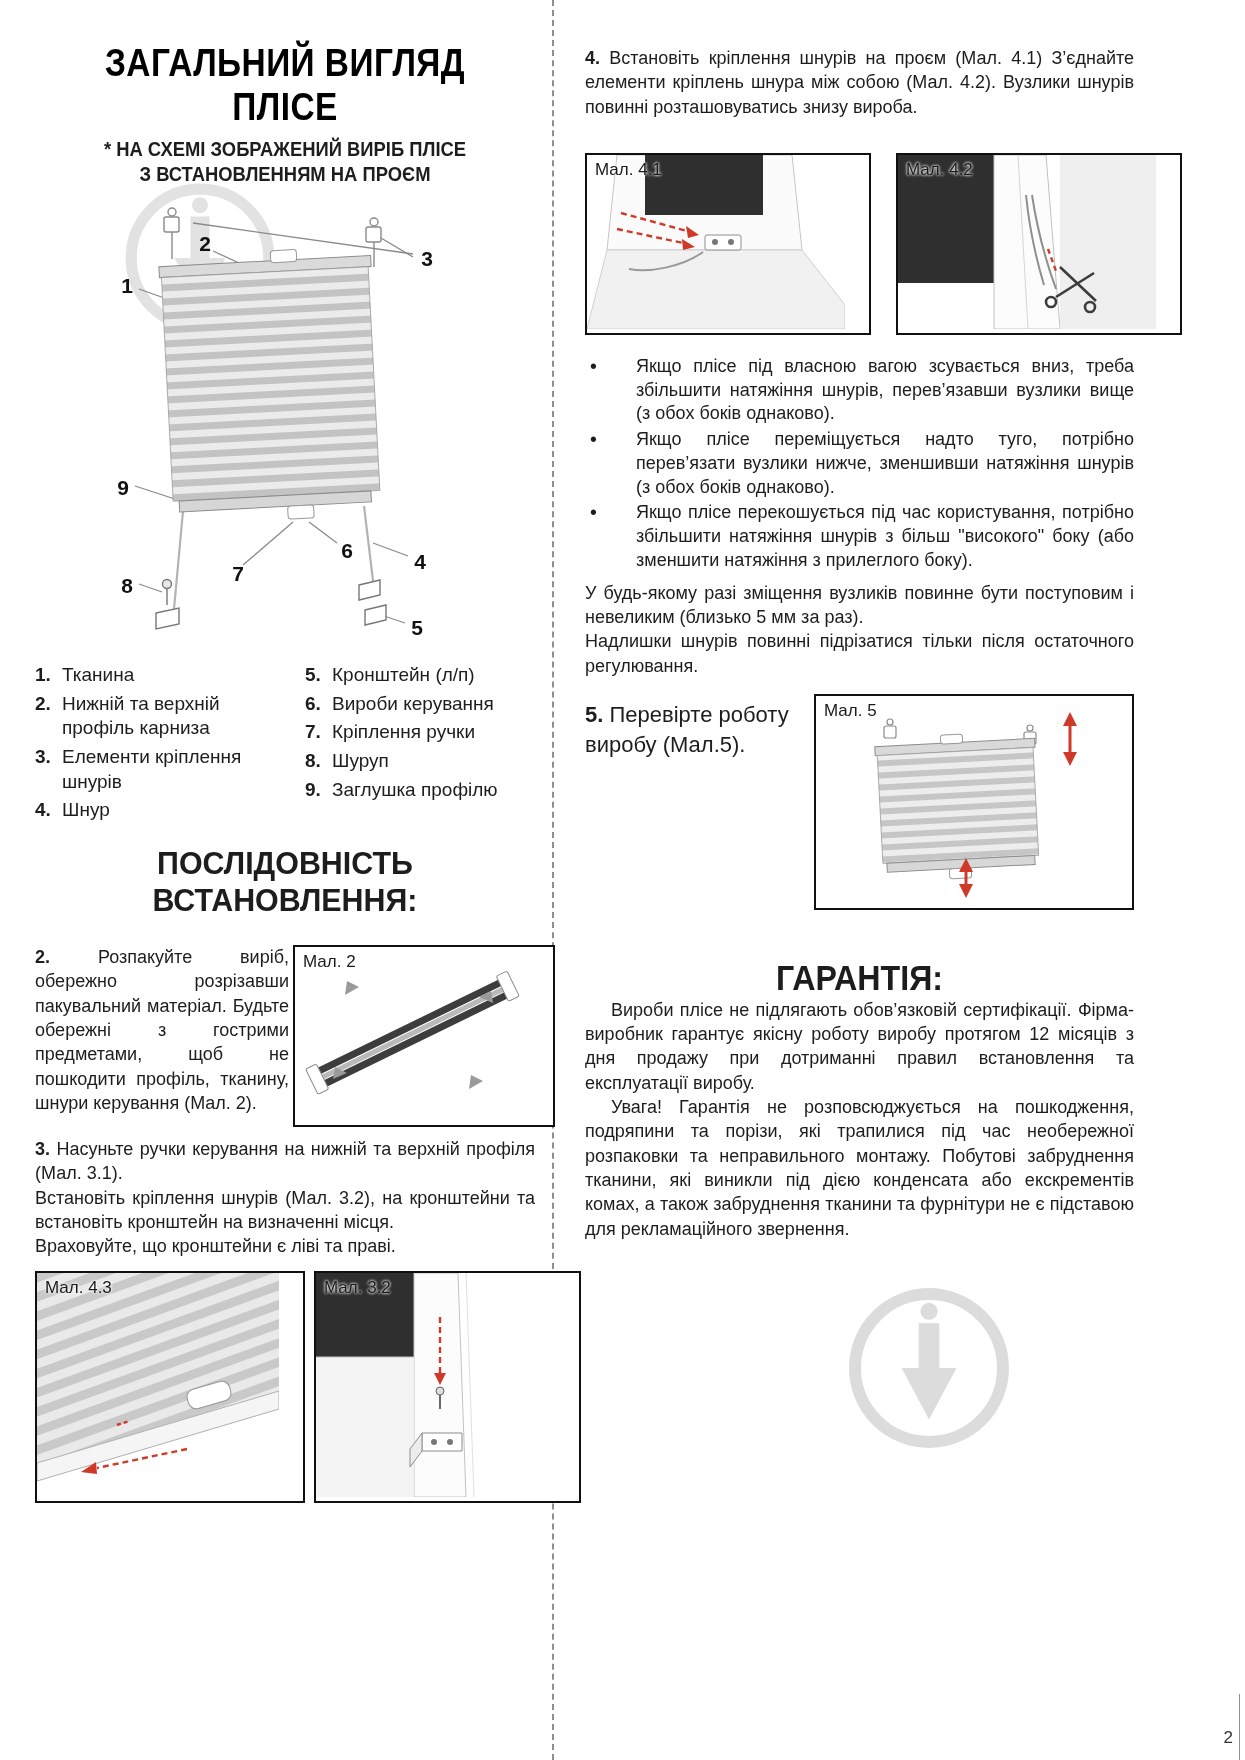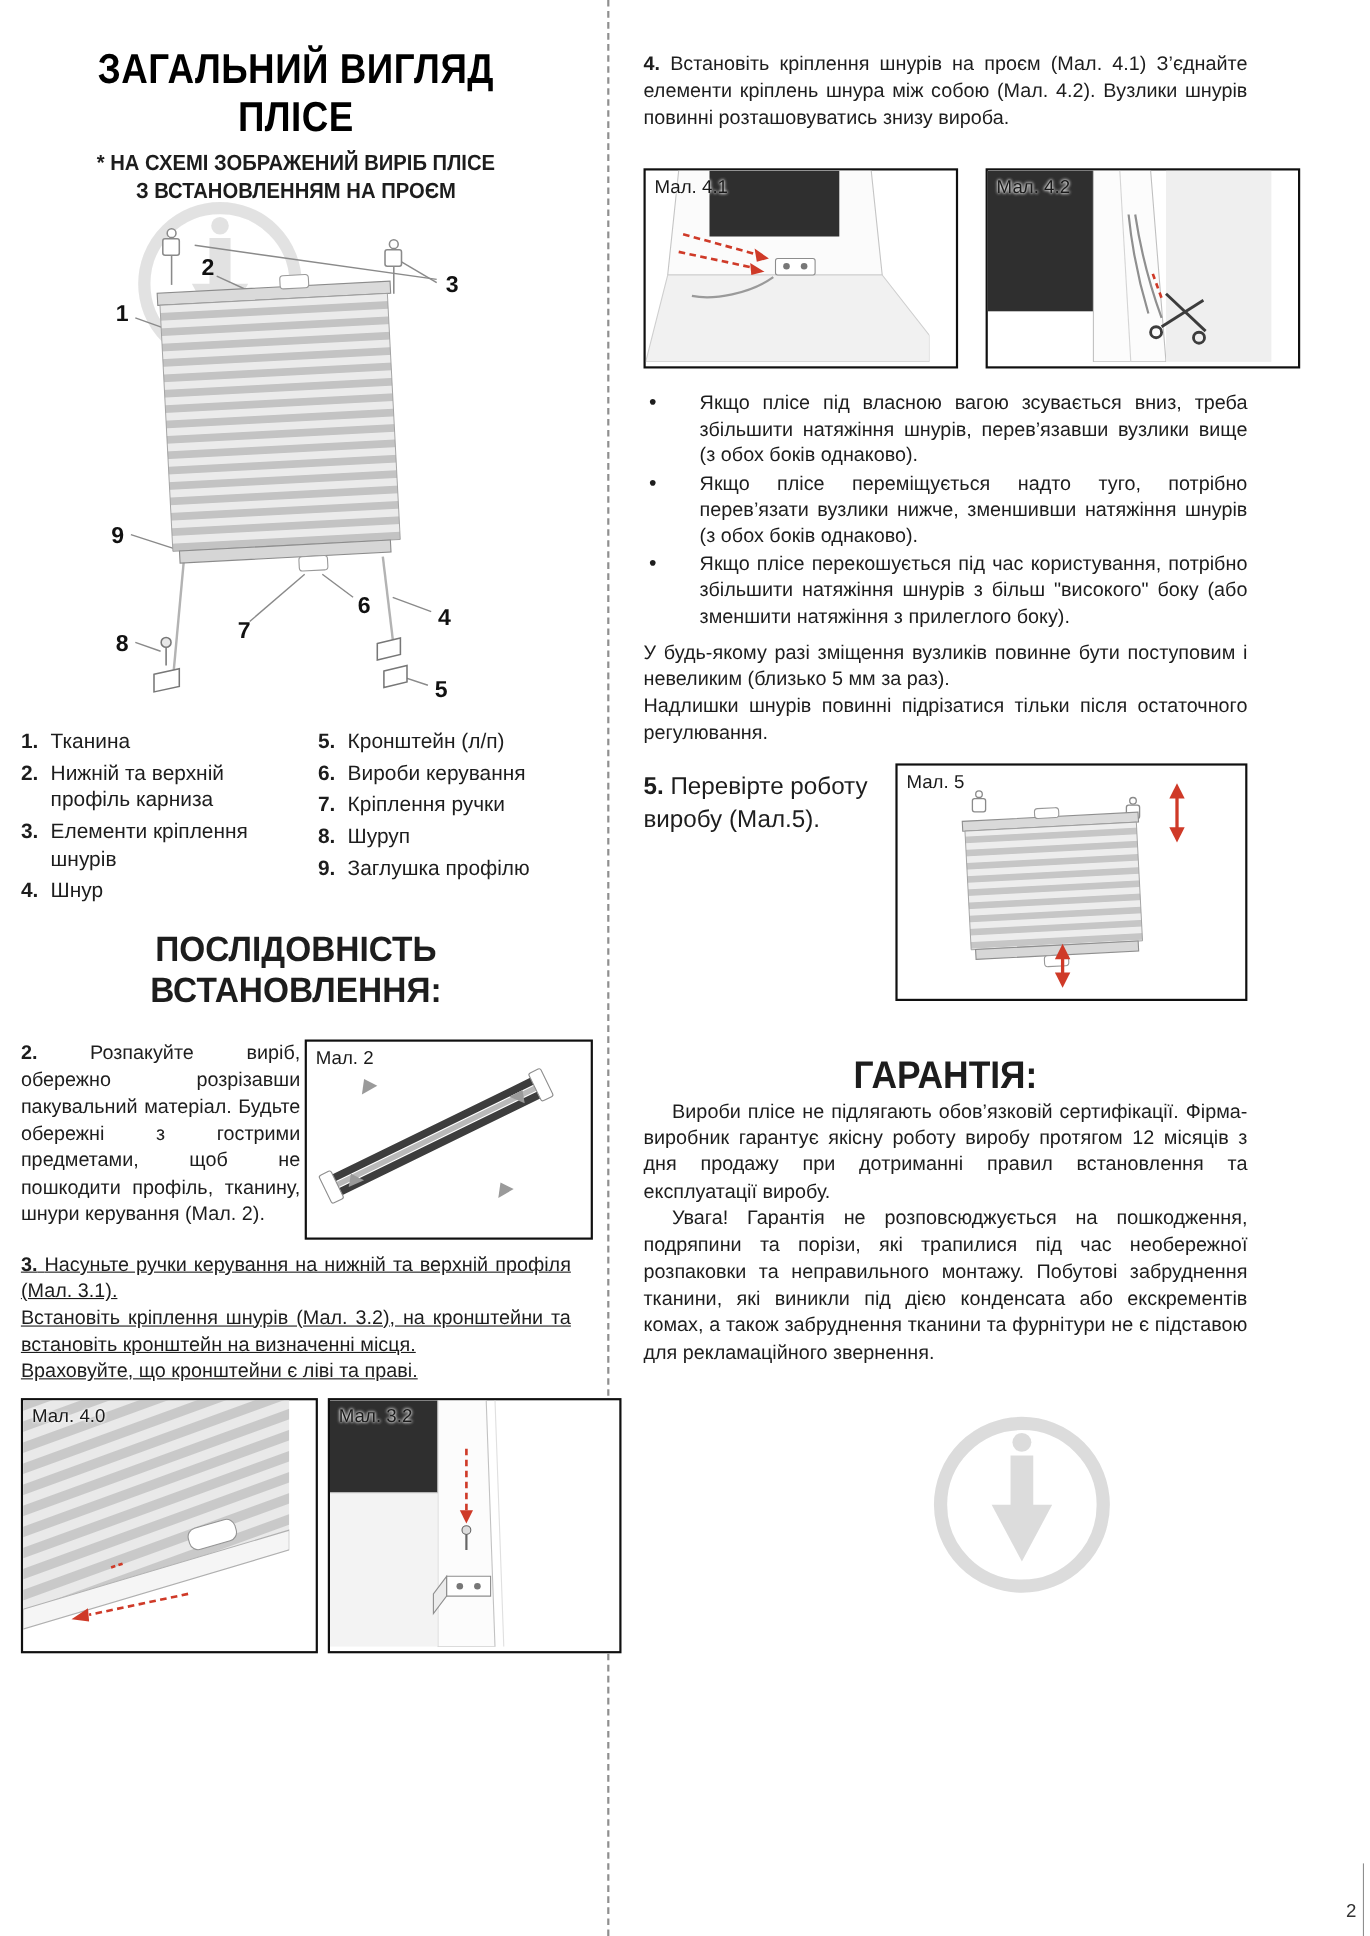--- a/index.html
+++ b/index.html
@@ -1,21 +1,21 @@
 <!DOCTYPE html>
 <html><head>
 <meta charset="utf-8">
 <style>
   html,body{margin:0;padding:0;background:#ffffff;}
   .page{position:relative;width:1245px;height:1760px;background:#fff;
         font-family:"Liberation Sans",sans-serif;color:#1d1d1d;overflow:hidden;}
   .divider{position:absolute;left:552px;top:0;height:1760px;border-left:2px dashed #8f8f8f;}
   .wm{position:absolute;z-index:0;opacity:.8;}
   .col{position:absolute;z-index:1;}
-  .col-left{left:19px;top:42px;width:500px;}
+  .col-left{left:35px;top:42px;width:500px;}
   .col-right{left:585px;top:46px;width:549px;}
   .main-title{text-align:center;font-weight:bold;font-size:38px;line-height:1.15;color:#000;
               transform:scaleX(.88);transform-origin:center;letter-spacing:.5px;}
   .subtitle{margin-top:8px;text-align:center;font-weight:bold;font-size:20px;line-height:1.24;
             transform:scaleX(.92);transform-origin:center;}
   .diagram-wrap{position:relative;height:476px;}
   .dg-svg{position:absolute;left:-20px;top:-6px;}
   .dg-num{position:absolute;font-weight:bold;font-size:21px;color:#111;transform:translate(-50%,-50%);z-index:2;}
   .legend{display:flex;gap:14px;font-size:19px;line-height:1.3;}
   .lcol1{width:256px;flex:none;}
@@ -26,21 +26,21 @@
              transform:scaleX(.95);transform-origin:center;}
   p.body{font-size:18px;line-height:1.35;text-align:justify;margin:0;}
   .b{font-weight:bold;}
   .step2-row{display:flex;margin-top:26px;gap:4px;}
   .step2-text{width:254px;flex:none;line-height:1.38;}
   .fig{position:relative;border:2px solid #101010;background:#fff;overflow:hidden;flex:none;padding-left:20px;}
   .fig-label{position:absolute;top:5px;left:8px;font-size:17px;color:#1a1a1a;z-index:3;
              text-shadow:0 0 3px #fff,0 0 3px #fff;}
   .fig svg{position:absolute;left:0;top:0;}
   .fig2{width:238px;height:178px;}
-  .step3{margin-top:10px;text-decoration:underline;}
+  .step3{margin-top:10px;}
   .step3 p{margin:0;}
   .figrow-left{display:flex;gap:9px;margin-top:12px;}
   .fig31{width:246px;height:228px;}
   .fig32{width:243px;height:228px;}
   .figrow-right{display:flex;gap:25px;margin-top:34px;}
   .fig41{width:262px;height:178px;}
   .fig42{width:262px;height:178px;}
   .bullets{margin-top:20px;}
   .bullet-row{position:relative;padding-left:51px;margin-bottom:2px;}
   .bullet-row .bch{position:absolute;left:5px;top:0;font-size:19.5px;}
@@ -224,21 +224,21 @@
       <p class="body">
         <span class="b">3.</span>
         <span>Насуньте ручки керування на нижній та верхній профіля (Мал. 3.1).</span>
       </p>
       <p class="body">Встановіть кріплення шнурів (Мал. 3.2), на кронштейни та встановіть кронштейн на визначенні місця.</p>
       <p class="body">Враховуйте, що кронштейни є ліві та праві.</p>
     </div>
 
     <div class="figrow-left">
       <div class="fig fig31">
-        <div class="fig-label">Мал. 4.0</div>
+        <div class="fig-label">Мал. 4.3</div>
         <svg width="242" height="224" viewBox="0 0 242 224">
           <defs>
             <pattern id="p31" width="18" height="18" patternUnits="userSpaceOnUse" patternTransform="rotate(-20)">
               <rect width="18" height="9" fill="#c9c9c9"></rect>
                 <rect y="9" width="18" height="9" fill="#e9e9e9"></rect>
             </pattern>
           </defs>
           <polygon points="0,0 242,0 242,118 0,190" fill="url(#p31)"></polygon>
           <polygon points="0,190 242,118 242,136 0,208" fill="#f5f5f5" stroke="#b0b0b0"></polygon>
           <rect x="150" y="112" width="44" height="20" rx="8" transform="rotate(-16 172 122)" fill="#fff" stroke="#949494"></rect>

